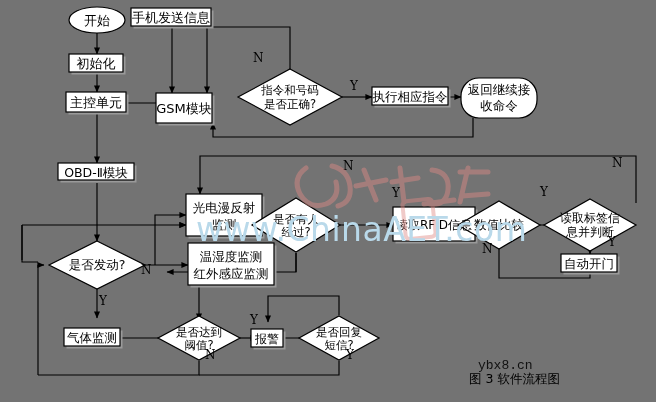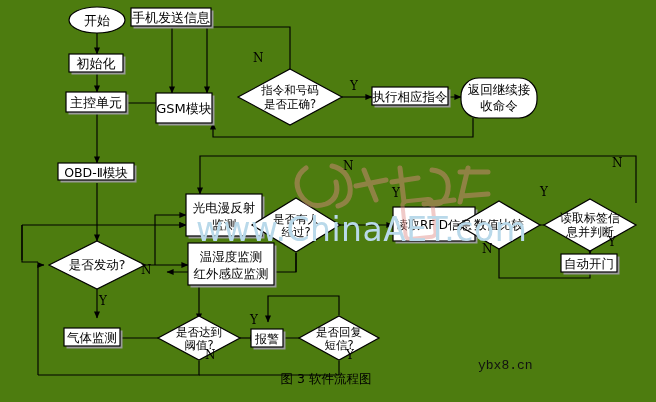--- a/index.html
+++ b/index.html
@@ -1,26 +1,26 @@
 <!DOCTYPE html>
 <html><head>
 <meta charset="utf-8">
 <style>
   html,body{margin:0;padding:0;background:#ffffff;}
   body{font-family:"DejaVu Sans","Liberation Sans",sans-serif;}
-  #stage{position:relative;width:656px;height:402px;background:#4d7c0f;overflow:hidden;}
+  #stage{position:relative;width:656px;height:402px;background:#737373;overflow:hidden;}
   #flow{position:absolute;left:0;top:0;width:656px;height:402px;}
   .wm-text{position:absolute;font-family:"DejaVu Sans","Liberation Sans",sans-serif;
            pointer-events:none;white-space:nowrap;}
   #wm-china{left:196px;top:210px;font-size:33px;color:#b9d9ea;letter-spacing:0.5px;}
   #wm-app{left:212px;top:196px;font-size:11px;color:#e8d6d2;letter-spacing:2.2px;}
   #wm-ybx{left:478px;top:358px;font-size:13px;color:#111;
           font-family:Liberation Mono, monospace;letter-spacing:0px;}
-  #caption{position:absolute;left:0;top:371px;width:560px;text-align:center;
-           font-size:12.5px;color:#000;padding-left:46px;}
+  #caption{position:absolute;left:0;top:371px;width:560px;text-align:right;
+           font-size:12.5px;color:#000;}
 </style>
 </head>
 <body>
 
 <div id="stage">
 
   <svg id="flow" viewBox="0 0 656 402">
     <defs>
       <marker id="ah" markerWidth="8" markerHeight="8" refX="6.6" refY="3" orient="auto" markerUnits="userSpaceOnUse">
         <path d="M0,0 L7,3 L0,6 z" fill="#000"></path>

